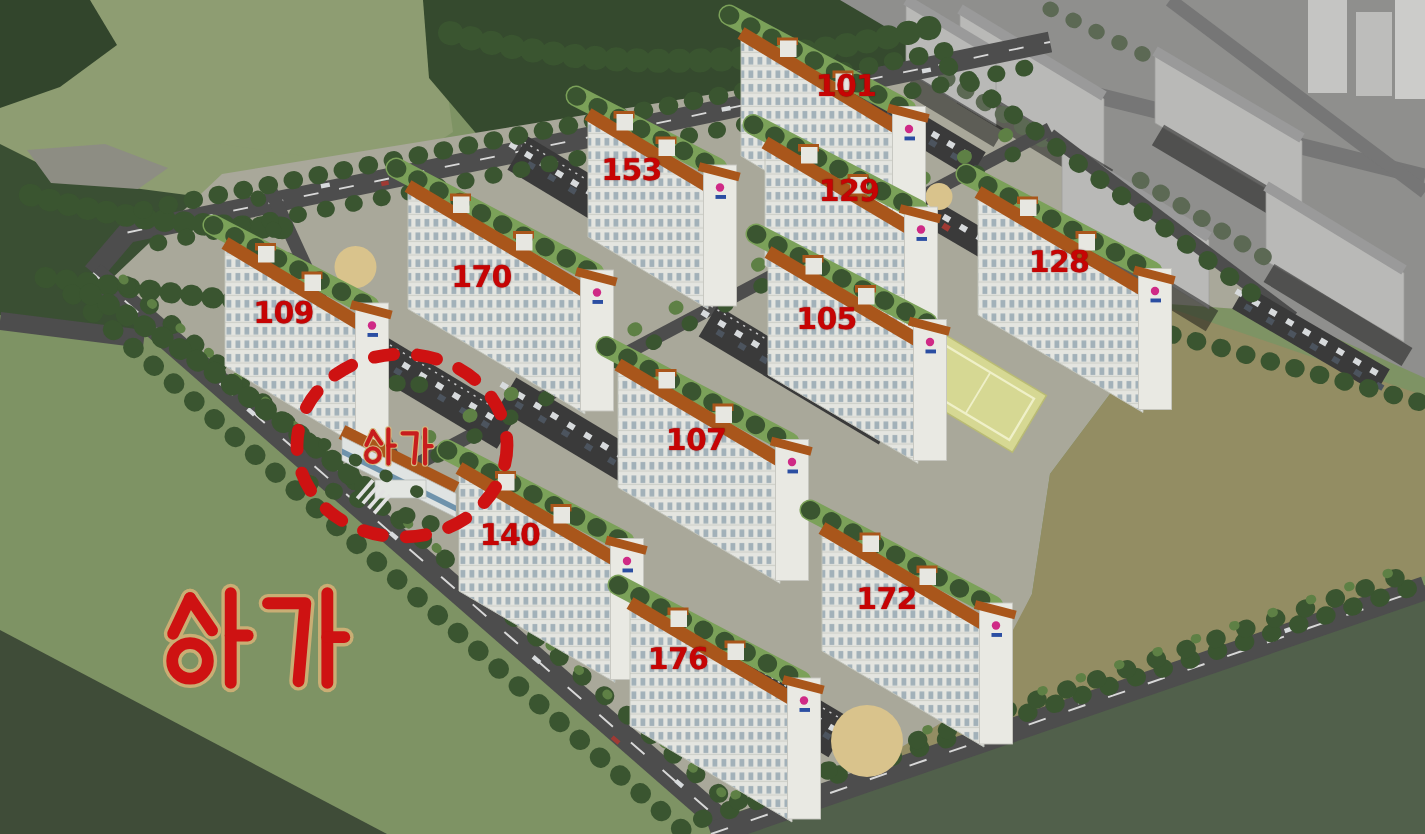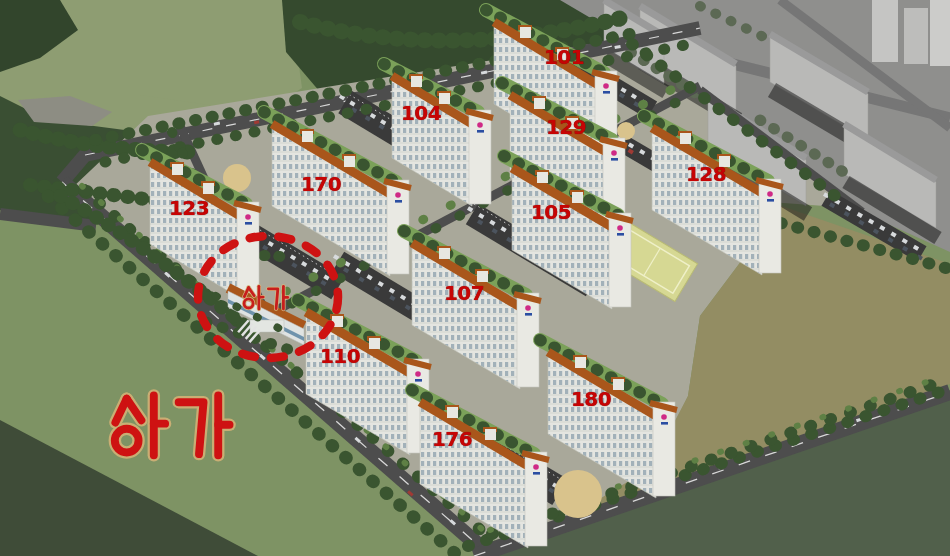--- a/index.html
+++ b/index.html
@@ -404,22 +404,22 @@
     <g>
       <use href="#glyph" transform="translate(112,392) scale(1.13)" stroke="#c9ae74" stroke-width="11"></use>
       <use href="#glyph" transform="translate(112,392) scale(1.13)" stroke="#ce1212" stroke-width="7"></use>
     </g>
   </g>
 </svg>
 
 <div class="bl" style="left:564px;top:57px">101</div>
 <div class="bl" style="left:706px;top:174px">128</div>
 <div class="bl" style="left:566px;top:127px">129</div>
-<div class="bl" style="left:421px;top:113px">104</div>
+<div class="bl" style="left:421px;top:113px">153</div>
 <div class="bl" style="left:551px;top:212px">105</div>
 <div class="bl" style="left:321px;top:184px">170</div>
 <div class="bl" style="left:464px;top:293px">107</div>
-<div class="bl" style="left:591px;top:399px">180</div>
-<div class="bl" style="left:189px;top:208px">123</div>
-<div class="bl" style="left:340px;top:356px">110</div>
+<div class="bl" style="left:591px;top:399px">172</div>
+<div class="bl" style="left:189px;top:208px">109</div>
+<div class="bl" style="left:340px;top:356px">140</div>
 <div class="bl" style="left:452px;top:439px">176</div>
 
 </div>
 
 </body></html>

